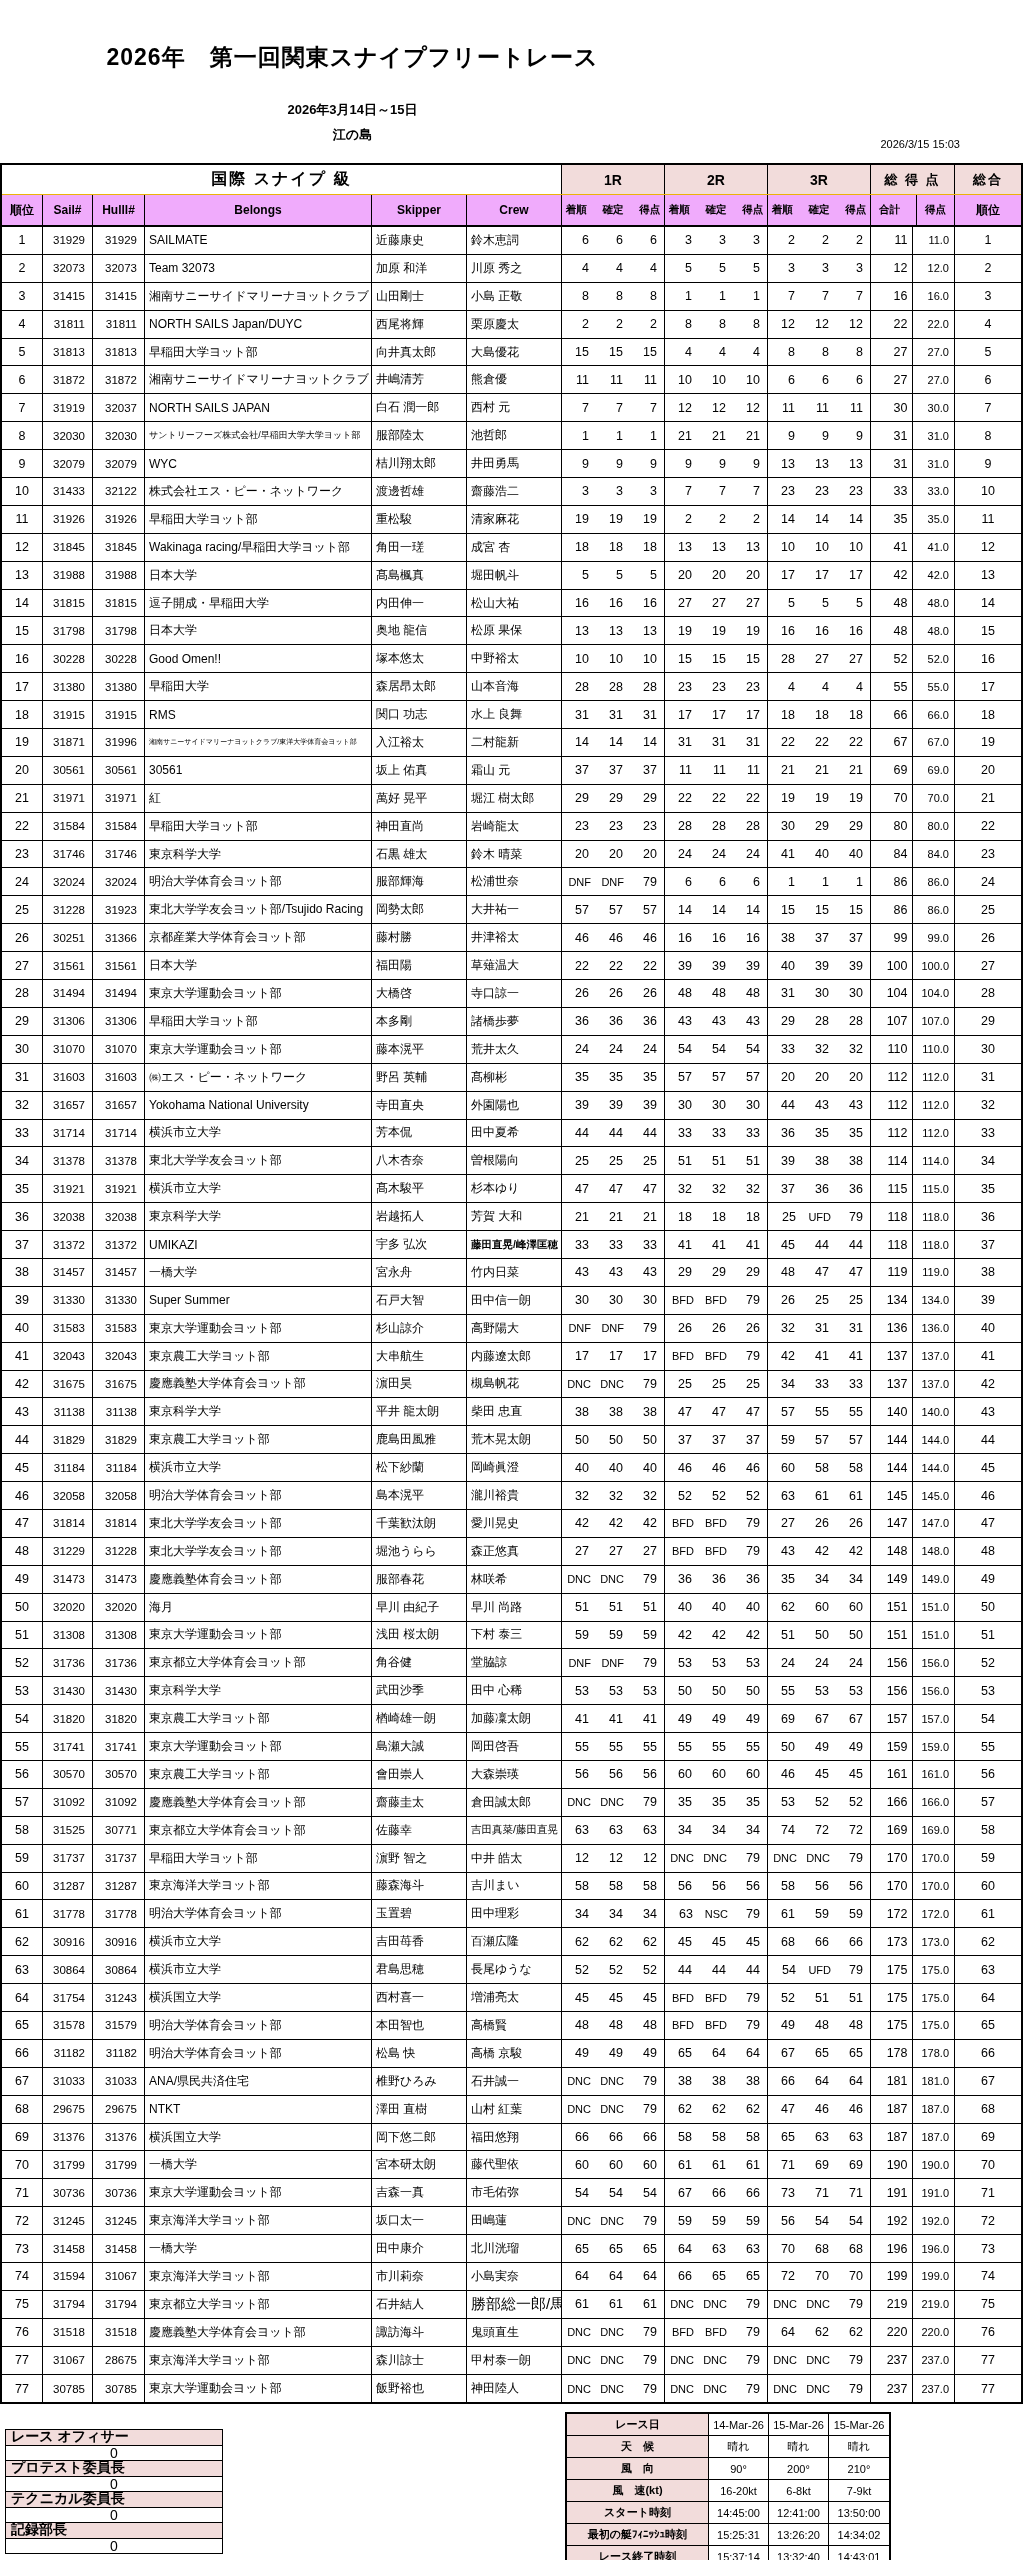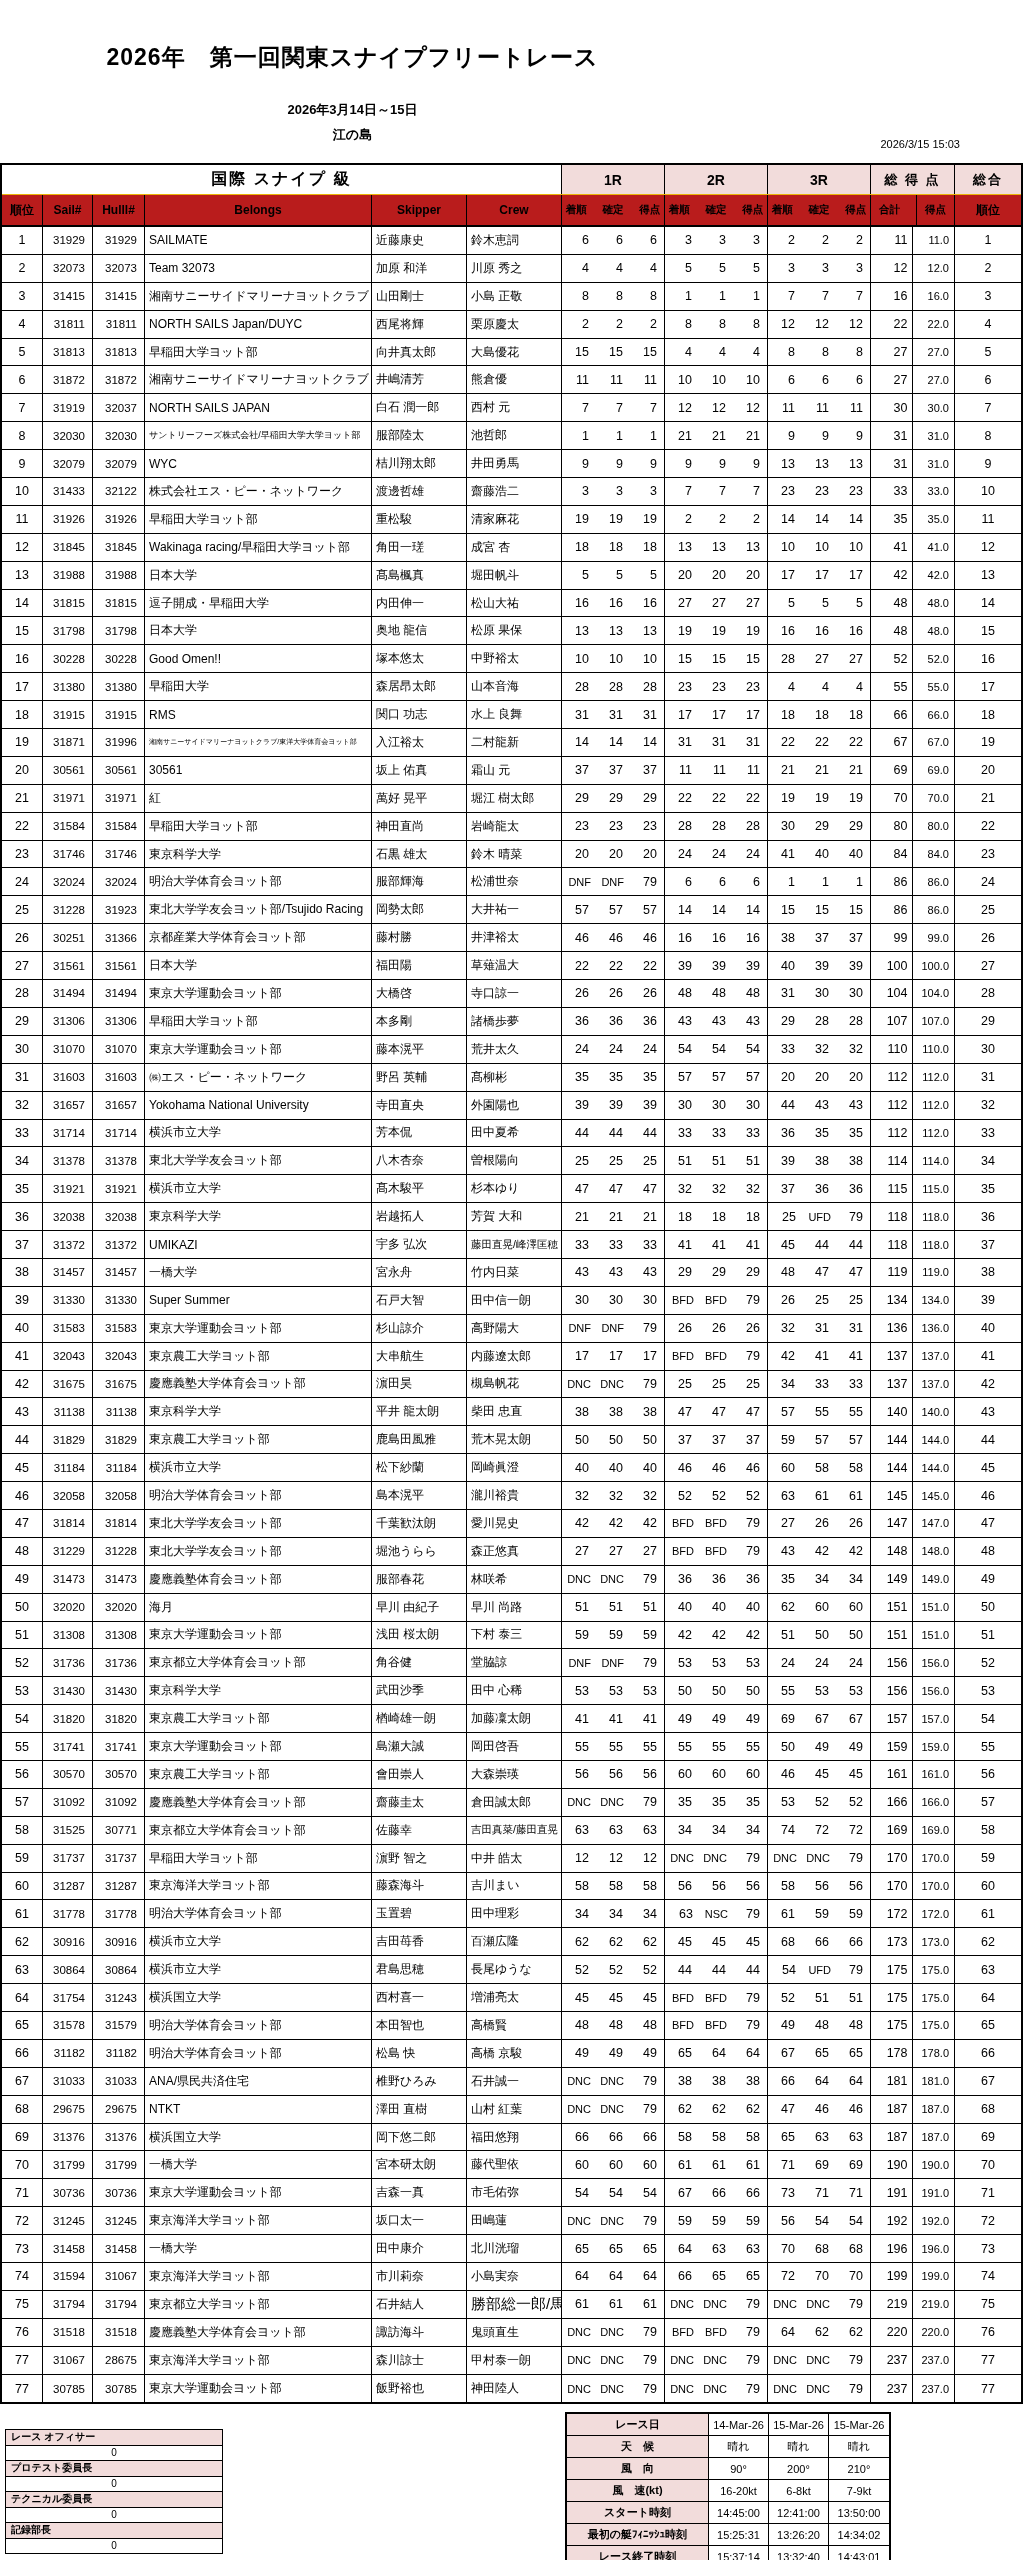--- a/index.html
+++ b/index.html
@@ -23,21 +23,21 @@
   .hrow1 { height:30px; border-bottom:1px solid #eab308; }
   .hrow1 > div { border-right:1px solid #000; display:flex; align-items:center; justify-content:center;
                  font-weight:bold; }
   .hrow1 > div:last-child { border-right:none; }
   .class-cell { background:#fff; font-size:16px; letter-spacing:2px; }
   .pink { background:#f2dcdb; }
   .r-head { font-size:14px; }
   .t-head, .o-head { font-size:13px; letter-spacing:2px; }
 
   .hrow2 { height:32px; border-bottom:2px solid #000; }
-  .hrow2 > div { border-right:1px solid #000; background:#b91c1c; display:flex; align-items:center;
+  .hrow2 > div { border-right:1px solid #000; background:#f0abfc; display:flex; align-items:center;
                  justify-content:center; font-size:12px; font-weight:bold; }
   .hrow2 > div:last-child { border-right:none; }
   .hrow2 .sub3 { padding:0;gap:8px; }
   .sub3 { display:flex; }
   .sub3 span { flex:1 1 0; text-align:center; font-size:10.5px; font-weight:bold; }
   .tot2 { padding:0; }
   .tot2 span { flex:1 1 0; text-align:center; }
   .tot2 span:last-child { border-left:1px solid #000; height:100%; display:flex; align-items:center; justify-content:center; }
 
   .trow { height:27.9px; border-bottom:1px solid #000; }
@@ -50,21 +50,21 @@
   .c.race { padding:0; }
   .c.race span { flex:1 1 0; text-align:right; padding-right:7px; font-size:12.5px; }
   .c.race span.code { font-size:11px; padding-right:4px; }
   .c.total { padding:0; }
   .c.total span { flex:1 1 0; text-align:right; }
   .c.total span.sum { font-size:12.5px; padding-right:4px; }
   .c.total span.pts { font-size:11px; padding-right:5px; border-left:1px solid #000;
                       height:100%; display:flex; align-items:center; justify-content:flex-end; }
 
   
-  .officials { position:absolute; top:2430px; left:5px; width:218px; font-size:10px; }
+  .officials { position:absolute; top:2430px; left:5px; width:218px; font-size:14px; }
   .off-row { height:16.5px; border:1px solid #000; margin-top:-1px; display:flex; align-items:center; }
   .off-label { background:#f2dcdb; padding-left:5px; font-weight:bold; }
   .off-value { justify-content:center; }
 
   
   .raceinfo { position:absolute; top:2412px; left:565px; width:326px; border:2px solid #000; font-size:11px; }
   .ri-row { display:grid; grid-template-columns:142px 60px 60px 60px; height:22px; border-bottom:1px solid #000; }
   .ri-row:last-child { border-bottom:none; }
   .ri-row > div { border-right:1px solid #000; display:flex; align-items:center; justify-content:center;
                   overflow:hidden; white-space:nowrap; }
@@ -1126,21 +1126,21 @@
             <span class="pts">118.0</span>
           </div>
           <div class="c ctr">36</div>
         </div>
         <div class="trow grid11">
           <div class="c ctr">37</div>
           <div class="c num">31372</div>
           <div class="c num">31372</div>
           <div class="c txt fit">UMIKAZI</div>
           <div class="c txt fit">宇多 弘次</div>
-          <div class="c txt fit" style="font-size: 10.5px;">藤田直晃/峰澤匡穂</div>
+          <div class="c txt fit" style="font-size: 10.5px; font-weight: bold;">藤田直晃/峰澤匡穂</div>
           <div class="c race">
             <span>33</span>
             <span>33</span>
             <span>33</span>
           </div>
           <div class="c race">
             <span>41</span>
             <span>41</span>
             <span>41</span>
           </div>

